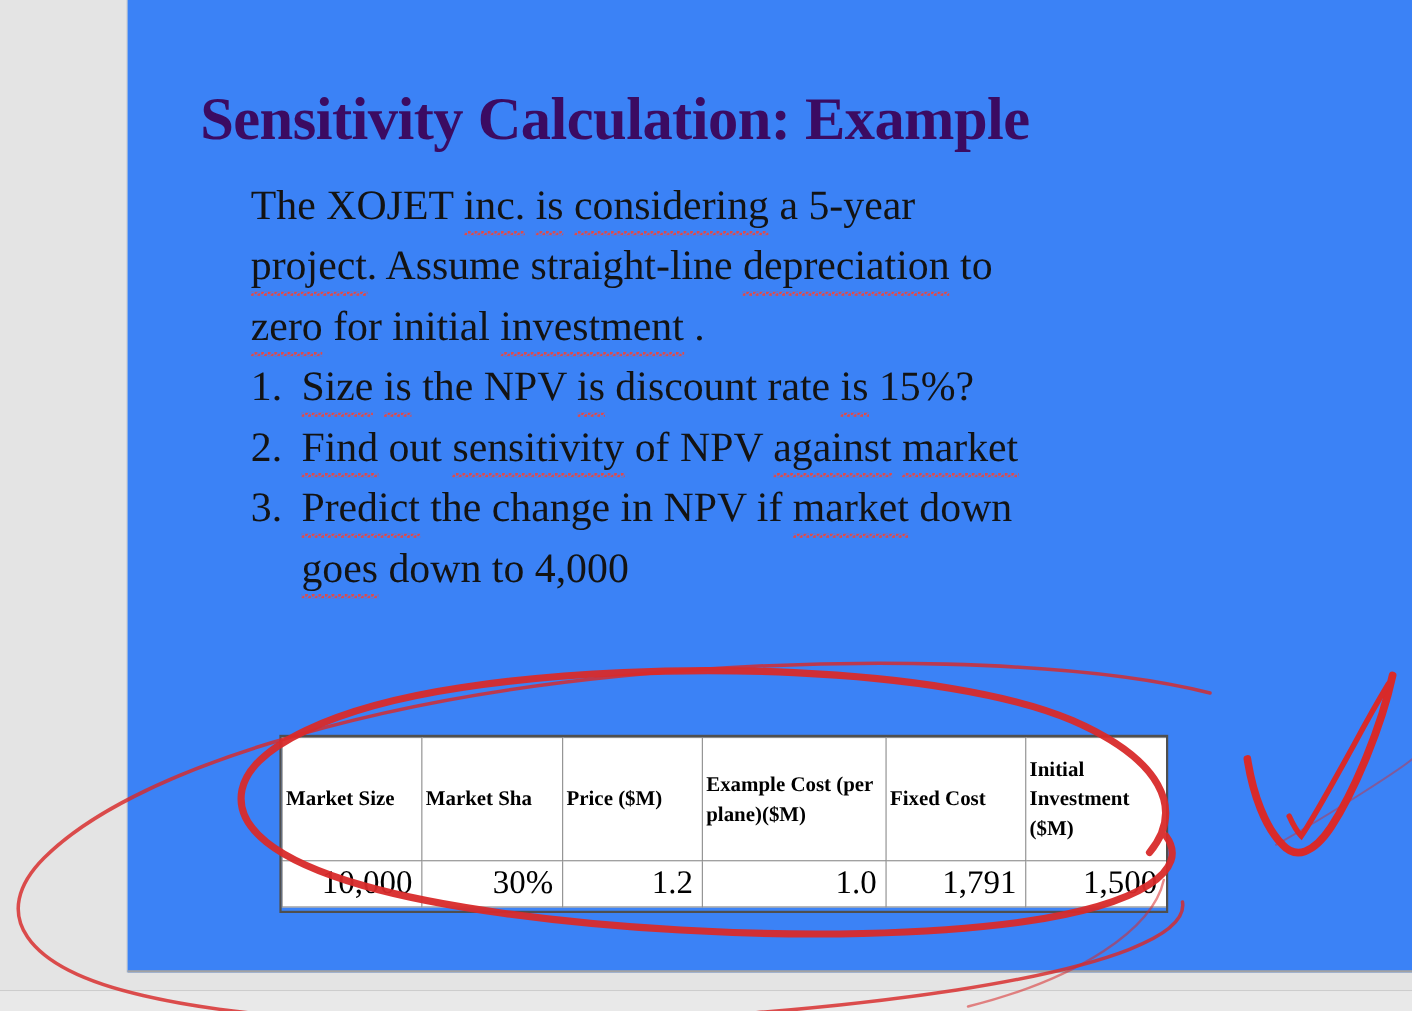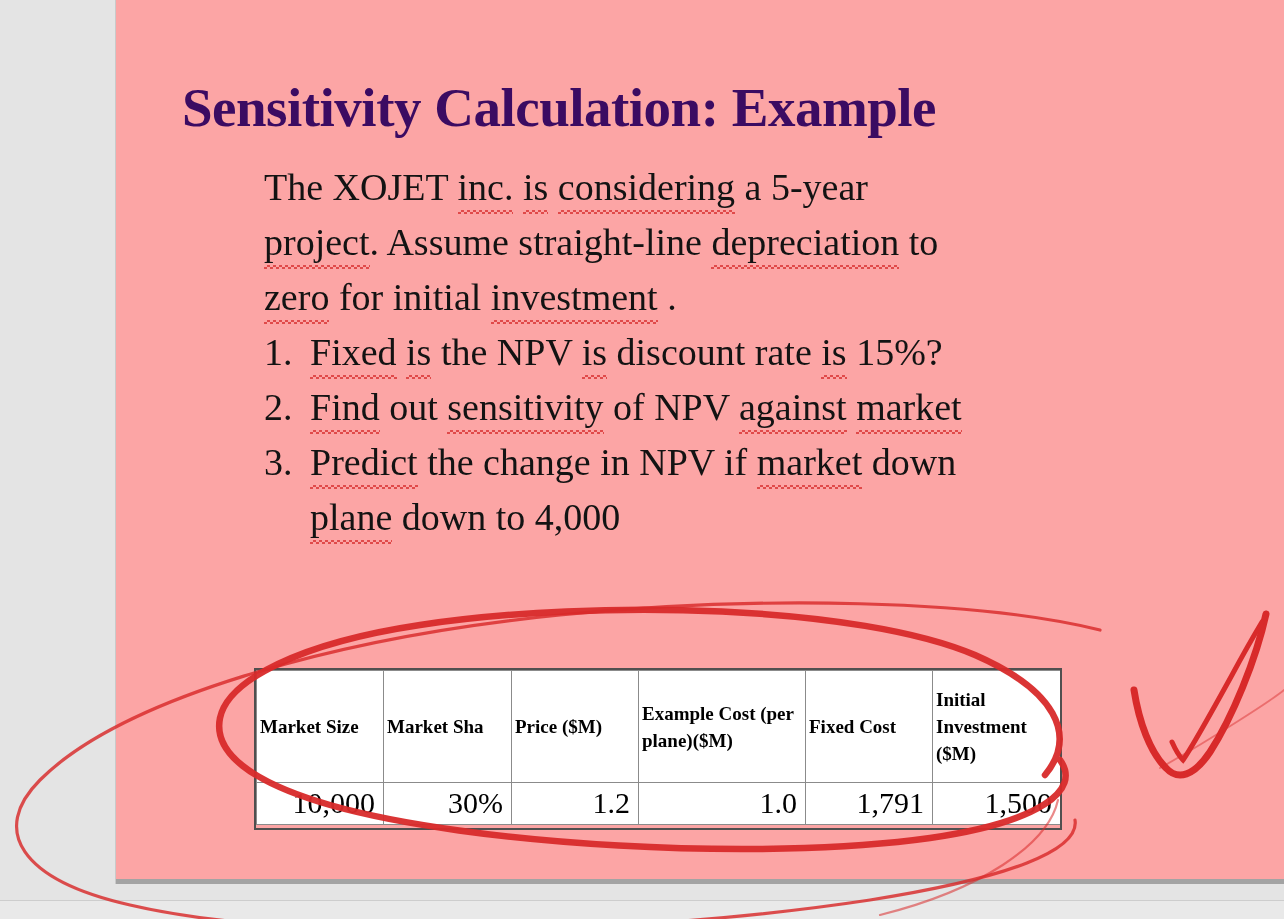--- a/index.html
+++ b/index.html
@@ -45,43 +45,42 @@
     left: 0; top: 901px;
     width: 1284px; height: 18px;
     background: #e9e9e9;
   }
 
   
   .slide {
     position: absolute;
     left: 116px; top: 0;
     width: 1168px; height: 884px;
-    background: #fca5a5;
-    border-bottom: 5px solid #a3a3a3;
+    background: #3b82f6;
+    border-bottom: 2px solid #a3a3a3;
   }
 
   
   .slide-title {
     position: absolute;
     left: 66px; top: 76px;
     font-size: 55px;
     font-weight: bold;
     letter-spacing: -0.5px;
     white-space: nowrap;
   }
 
   
   .body-block {
     position: absolute;
     left: 112px; top: 160px;
     width: 900px;
     font-size: 38px;
     line-height: 55px;
     color: #131313;
-    margin-left: 36px;
   }
   .para { margin: 0; }
   .numlist {
     list-style: none;
     margin: 0; padding: 0;
   }
   .numlist li {
     display: flex;
     align-items: flex-start;
   }
@@ -184,34 +183,34 @@
     <div class="body-block">
 
       <div class="para">
         <span>The XOJET </span><span class="sp">inc.</span><span> </span><span class="sp">is</span><span> </span><span class="sp">considering</span><span> a 5-year</span><br><span class="sp">project</span><span>.  Assume straight-line </span><span class="sp">depreciation</span><span> to</span><br><span class="sp">zero</span><span> for initial </span><span class="sp">investment</span><span> .</span>
       </div>
 
       <ol class="numlist">
 
         <li>
           <span class="num">1.</span>
-          <span class="txt"><span class="sp">Fixed</span><span> </span><span class="sp">is</span><span> the NPV </span><span class="sp">is</span><span> discount rate </span><span class="sp">is</span><span> 15%?</span></span>
+          <span class="txt"><span class="sp">Size</span><span> </span><span class="sp">is</span><span> the NPV </span><span class="sp">is</span><span> discount rate </span><span class="sp">is</span><span> 15%?</span></span>
         </li>
 
         <li>
           <span class="num">2.</span>
           <span class="txt"><span class="sp">Find</span><span> out </span><span class="sp">sensitivity</span><span> of NPV </span><span class="sp">against</span><span> </span><span class="sp">market</span></span>
         </li>
 
         <li>
           <span class="num">3.</span>
           <span class="txt"><span class="sp">Predict</span><span> the change in NPV if </span><span class="sp">market</span><span> down</span></span>
         </li>
         <li>
-          <span class="cont-line"><span class="sp">plane</span><span> down to 4,000</span></span>
+          <span class="cont-line"><span class="sp">goes</span><span> down to 4,000</span></span>
         </li>
 
       </ol>
     </div>
 
     <table class="xl-table" style="left:140px; top:670px;">
       <thead>
         <tr>
           <th class="c0">Market Size</th>
           <th class="c1">Market Sha</th>

